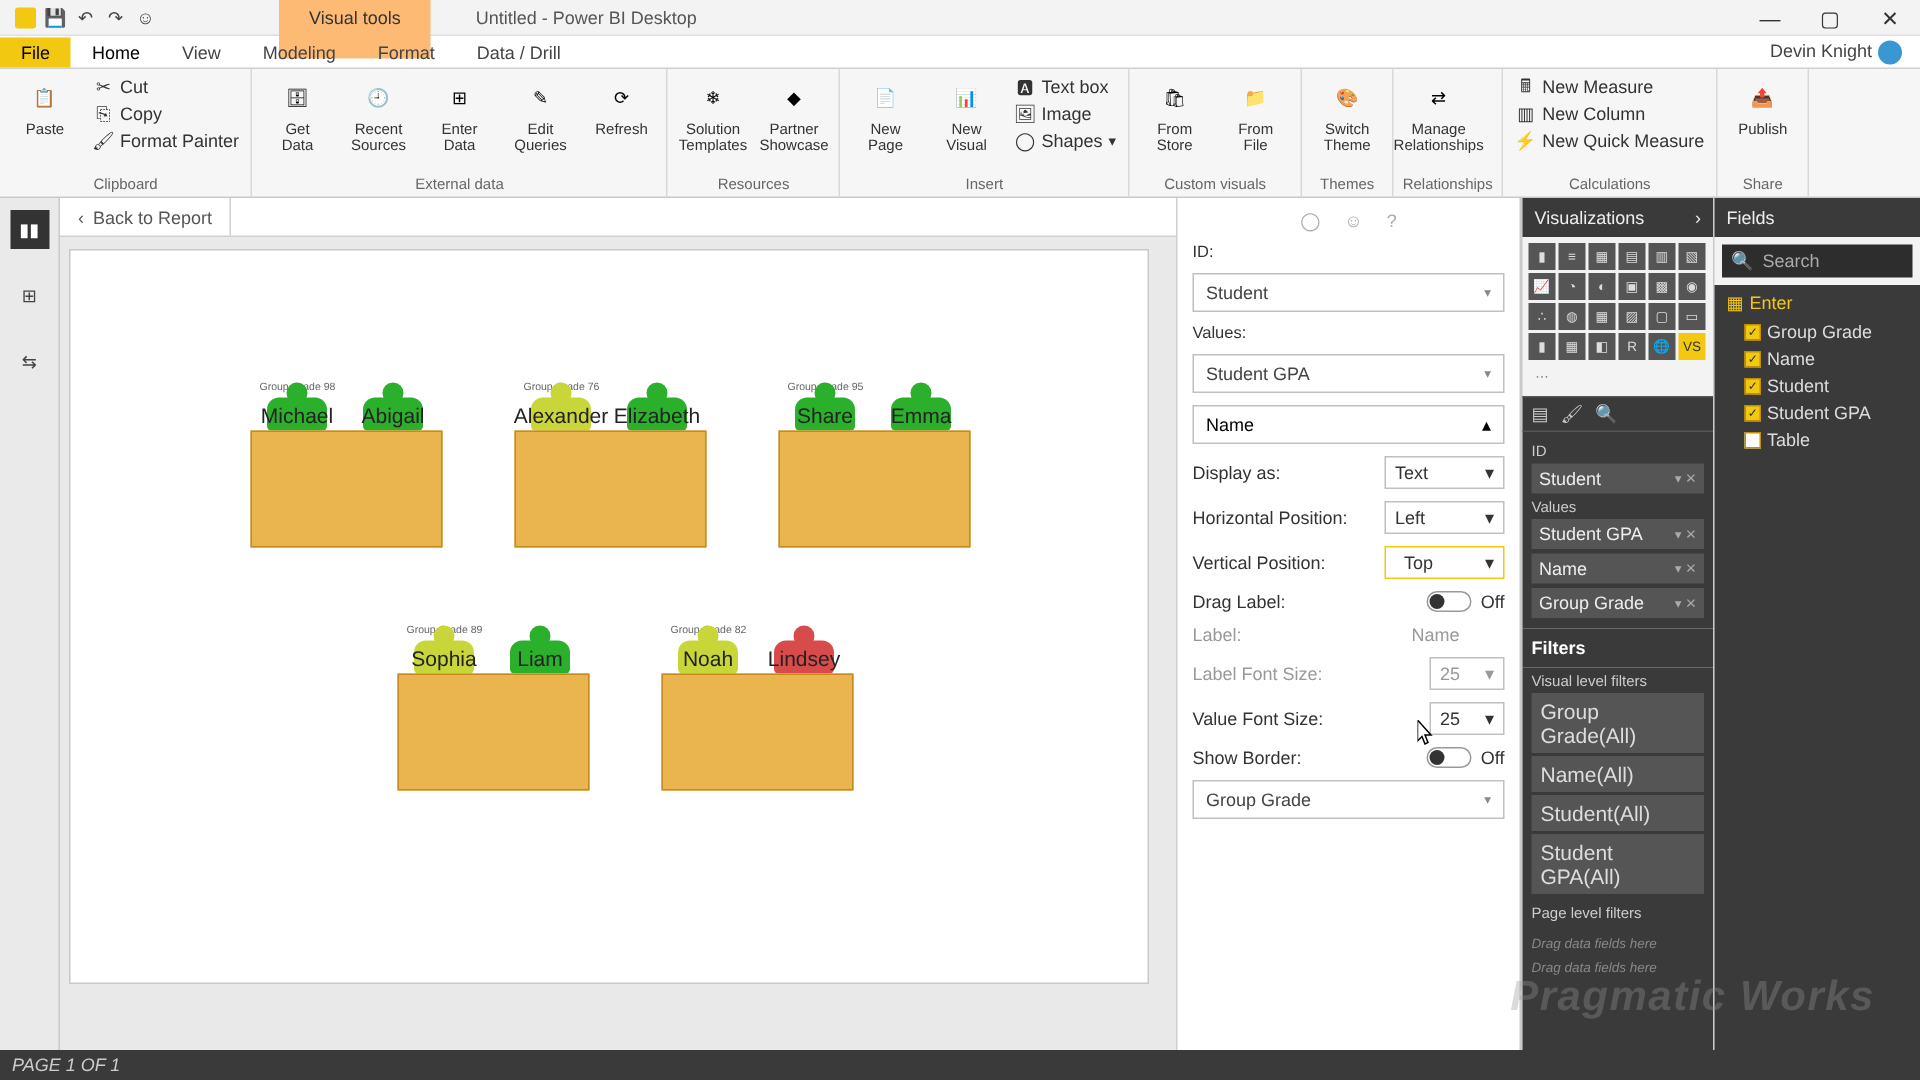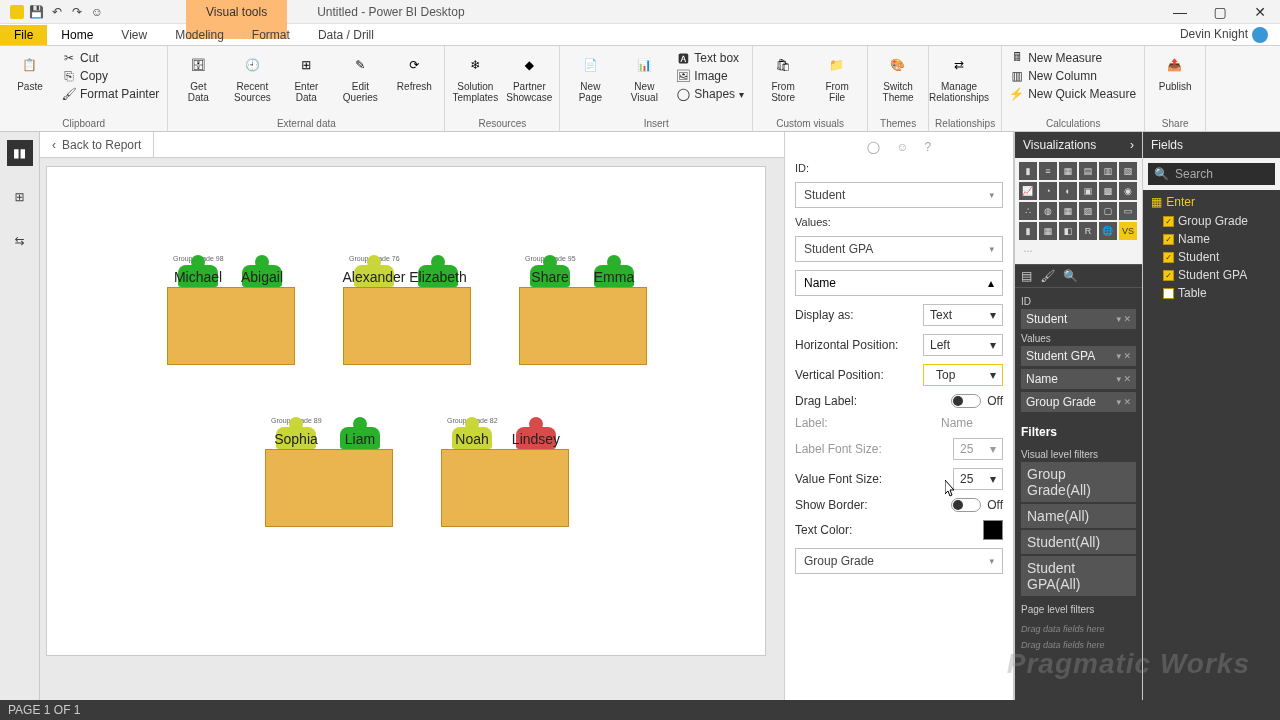--- a/index.html
+++ b/index.html
@@ -88,21 +88,21 @@
 .filteritem { background:#555; color:#ddd; font-size:14px; padding:4px 6px; margin:2px 6px;}
 .hint { color:#888; font-size:9px; font-style:italic; padding:3px 6px;}
 
 .searchbox { background:#2d2d2d; margin:5px; padding:4px 6px; display:flex; align-items:center; gap:6px; color:#aaa; font-size:11px;}
 .tbllist { padding:2px 4px;}
 .tblhead { color:#f2c811; font-size:11px; padding:3px 4px; display:flex; align-items:center; gap:4px;}
 .fldrow { display:flex; align-items:center; gap:4px; padding:2px 4px 2px 16px; color:#ddd; font-size:10px;}
 .chk { width:11px; height:11px; background:#f2c811; border:1px solid #c09000; display:inline-flex; align-items:center; justify-content:center; font-size:8px; color:#333;}
 
 .zoombar { position:absolute; bottom:2px; right:8px; display:flex; align-items:center; gap:8px; font-size:10px; color:#555;}
-.statusbar { position:absolute; bottom:0; left:0; right:0; height:20px; background:#3a3a3a; color:#ccc; font-size:10px; display:flex; align-items:center; padding:0 8px;}
+.statusbar { position:absolute; bottom:0; left:0; right:0; height:20px; background:#3a3a3a; color:#ccc; font-size:10px; display:flex; align-items:center; padding:0 8px;font-style:italic;}
 
 .watermark { position:absolute; right:30px; bottom:40px; font-size:28px; font-weight:700; color:rgba(150,150,150,0.35); font-style:italic; pointer-events:none; letter-spacing:1px;}
 .cursor { position:absolute; width:12px; height:18px; pointer-events:none;}
 
 svg { display:block; }
 </style>
 </head>
 <body>
 
 <div class="titlebar">
@@ -470,24 +470,20 @@
         </div>
       </div>
     <div class="row">
         <span>Show Border:</span>
         <div style="display:flex;align-items:center;gap:6px;">
           <div class="toggle">
             <div class="knob"></div>
           </div>
           <span>Off</span>
         </div>
-      </div>
-    <div class="row">
-        <span>Text Color:</span>
-        <div class="colorbox"></div>
       </div>
     <div class="dropdown">
         <span>Group Grade</span>
         <span class="chev">▾</span>
       </div>
   </div>
 </div>
 
 <div class="rightpanes">
   <div class="vizpane">

